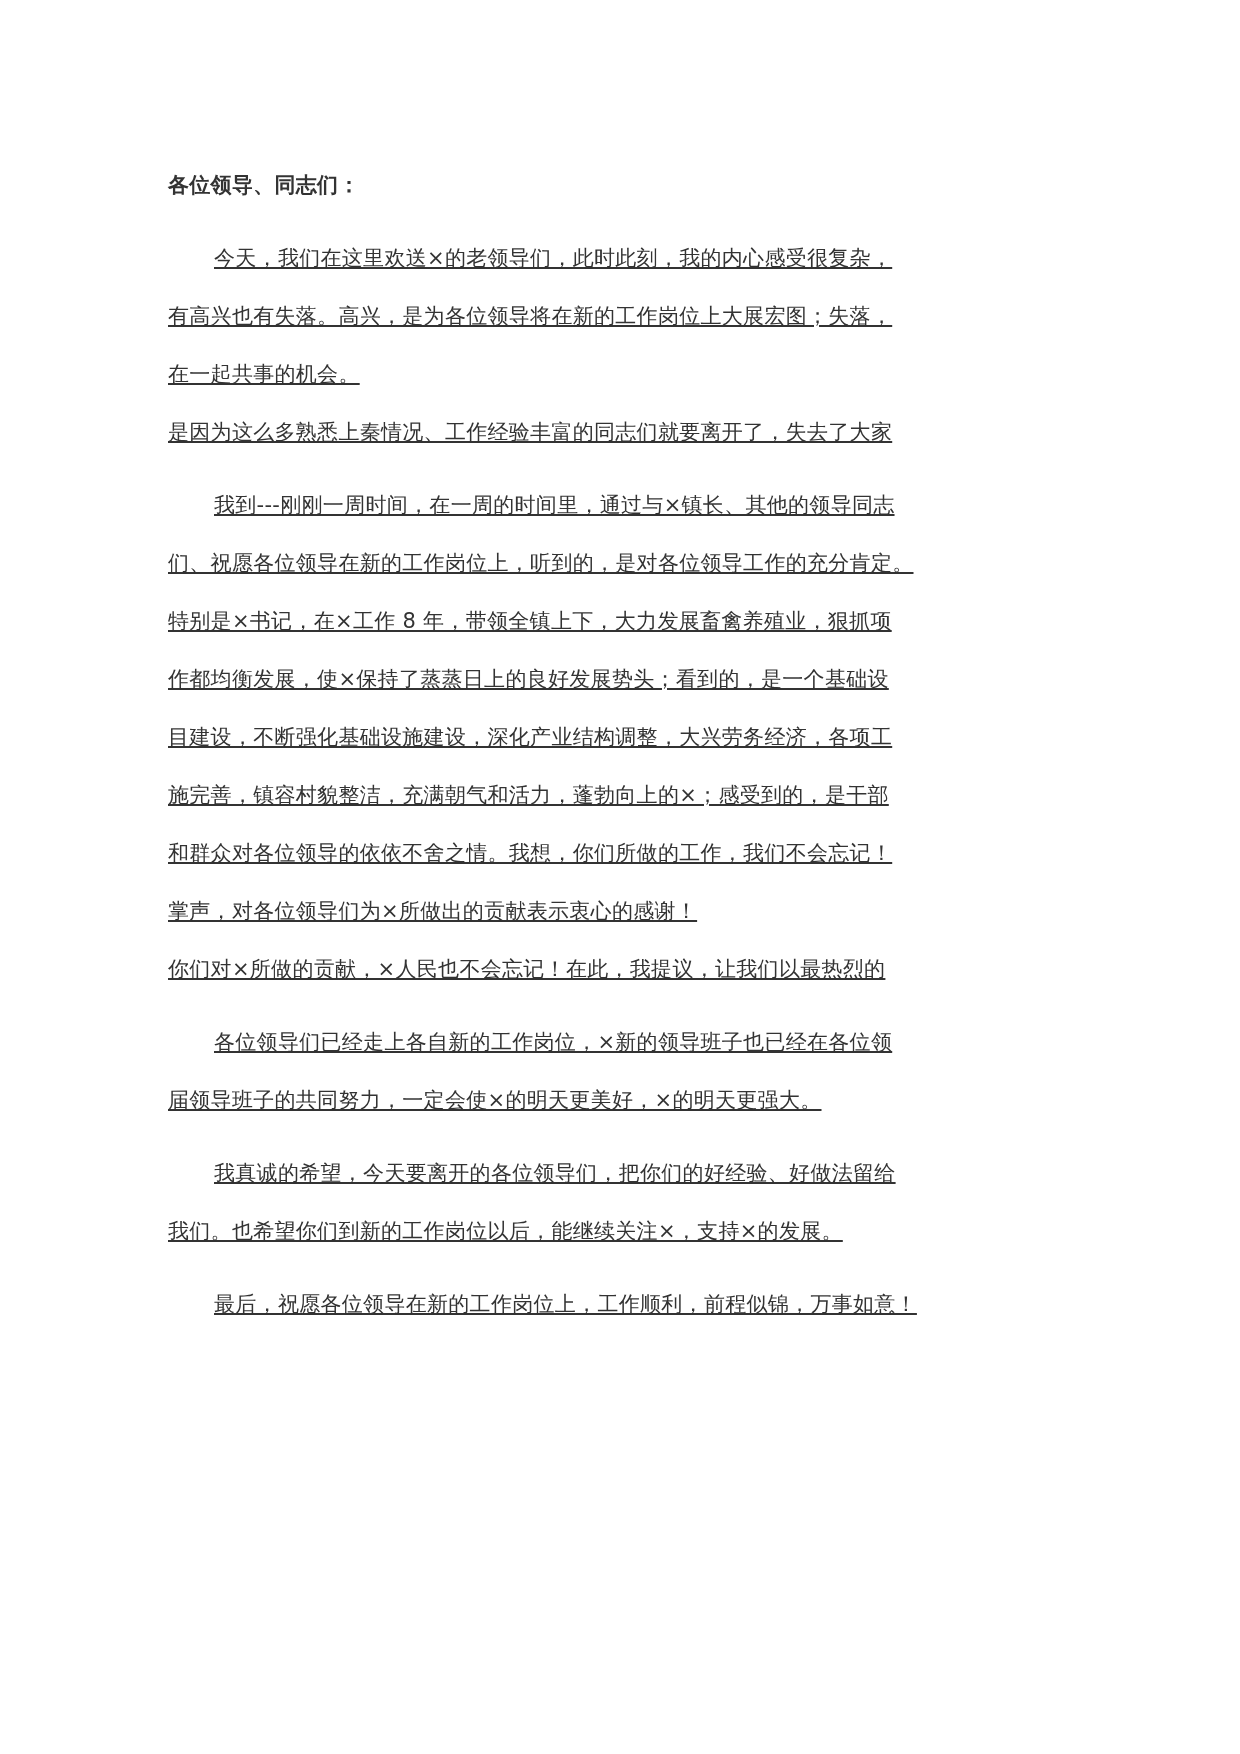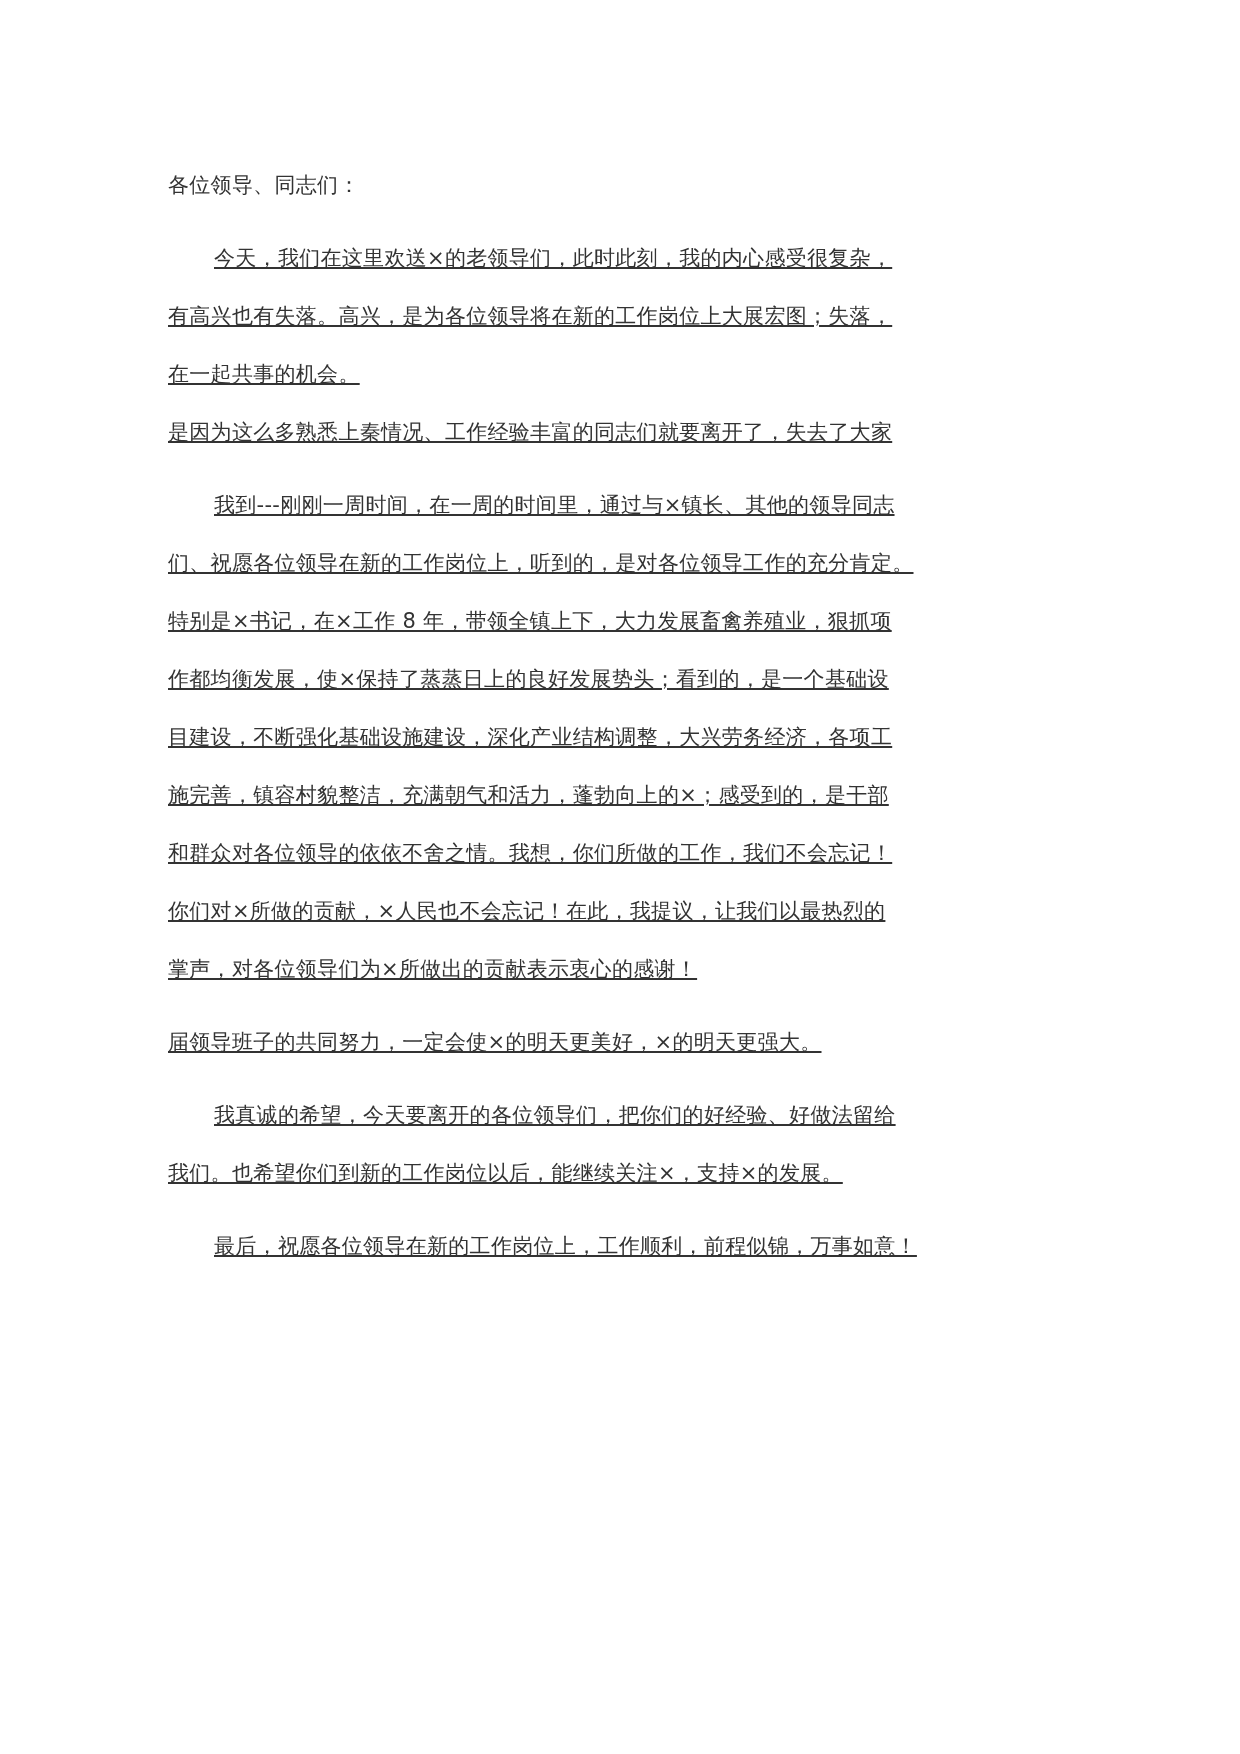--- a/index.html
+++ b/index.html
@@ -3,21 +3,21 @@
   <meta charset="utf-8">
   <style>
     html, body { margin: 0; padding: 0; background: #ffffff; }
     body { width: 1240px; height: 1754px; position: relative; overflow: hidden; }
     .page {
       position: absolute; left: 168px; top: 156px; width: 790px;
       font-family: "DejaVu Sans", "Liberation Sans", sans-serif;
       font-size: 21px; color: #333333; line-height: 58px;
       letter-spacing: 0.3px;
     }
-    .salutation { margin: 0 0 15px 0; }
+    .salutation { margin: 0 0 15px 0; font-weight: bold; }
     .para { margin: 0 0 15px 0; text-indent: 46px; text-align: justify; }
     .para span.line { display: block; white-space: nowrap; }
     .para span.line.first { padding-left: 46px; }
     .para { text-indent: 0; text-decoration: underline; }
   </style>
 </head>
 <body>
 
 <div class="page">
   <p class="salutation">各位领导、同志们：</p>
@@ -30,25 +30,26 @@
   </div>
 
   <div class="para">
     <span class="line first">我到---刚刚一周时间，在一周的时间里，通过与×镇长、其他的领导同志</span>
     <span class="line">们、祝愿各位领导在新的工作岗位上，听到的，是对各位领导工作的充分肯定。</span>
     <span class="line">特别是×书记，在×工作 8 年，带领全镇上下，大力发展畜禽养殖业，狠抓项</span>
     <span class="line">作都均衡发展，使×保持了蒸蒸日上的良好发展势头；看到的，是一个基础设</span>
     <span class="line">目建设，不断强化基础设施建设，深化产业结构调整，大兴劳务经济，各项工</span>
     <span class="line">施完善，镇容村貌整洁，充满朝气和活力，蓬勃向上的×；感受到的，是干部</span>
     <span class="line">和群众对各位领导的依依不舍之情。我想，你们所做的工作，我们不会忘记！</span>
+    <span class="line">掌声，对各位领导们为×所做出的贡献表示衷心的感谢！</span>
     <span class="line">你们对×所做的贡献，×人民也不会忘记！在此，我提议，让我们以最热烈的</span>
-    <span class="line">掌声，对各位领导们为×所做出的贡献表示衷心的感谢！</span>
   </div>
 
   <div class="para">
+    <span class="line first">各位领导们已经走上各自新的工作岗位，×新的领导班子也已经在各位领</span>
     <span class="line">届领导班子的共同努力，一定会使×的明天更美好，×的明天更强大。</span>
   </div>
 
   <div class="para">
     <span class="line first">我真诚的希望，今天要离开的各位领导们，把你们的好经验、好做法留给</span>
     <span class="line">我们。也希望你们到新的工作岗位以后，能继续关注×，支持×的发展。</span>
   </div>
 
   <div class="para">
     <span class="line first">最后，祝愿各位领导在新的工作岗位上，工作顺利，前程似锦，万事如意！</span>

